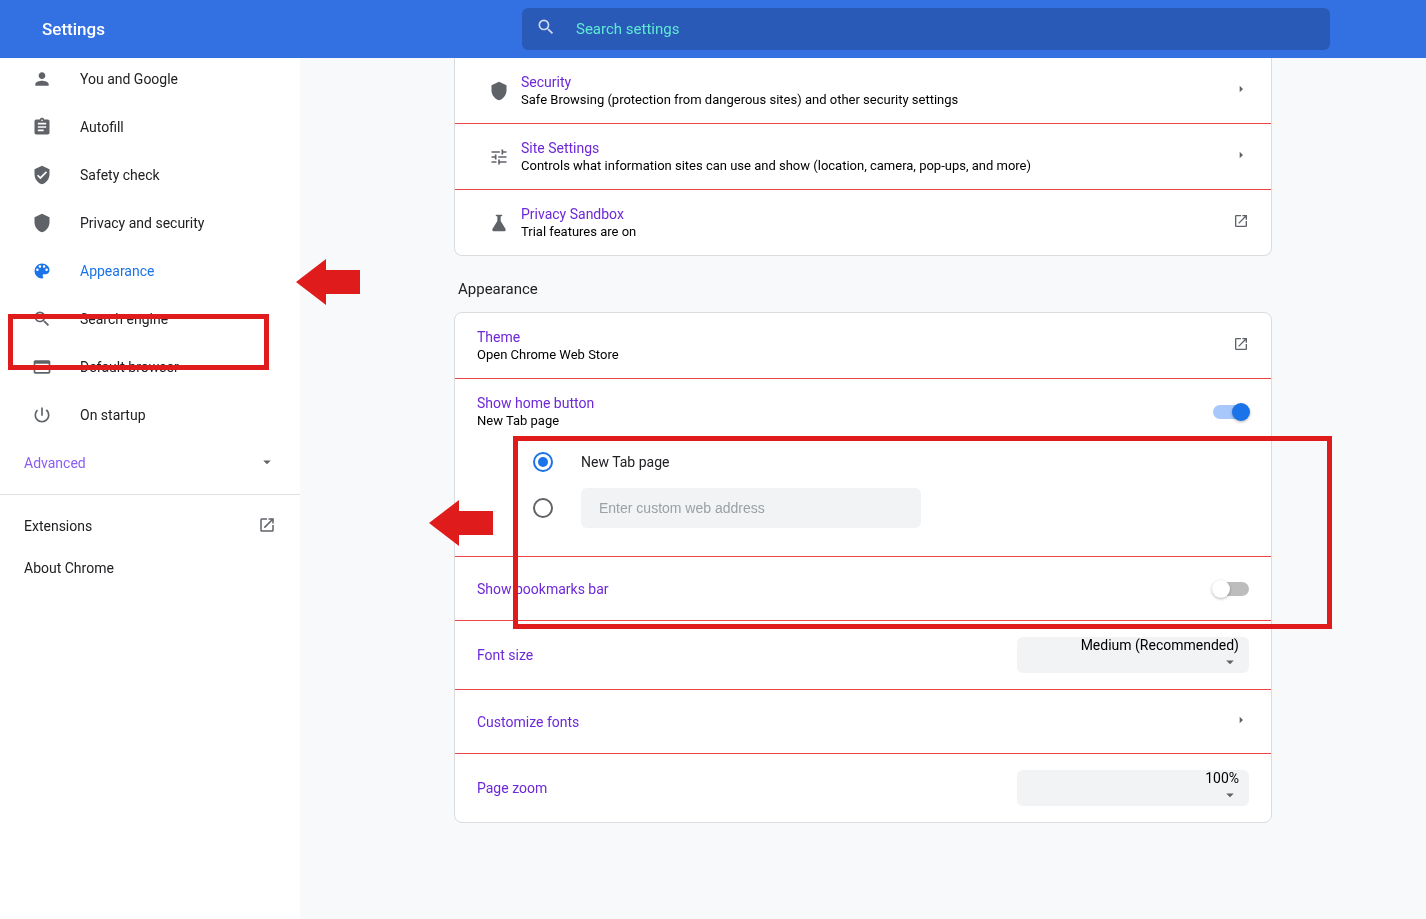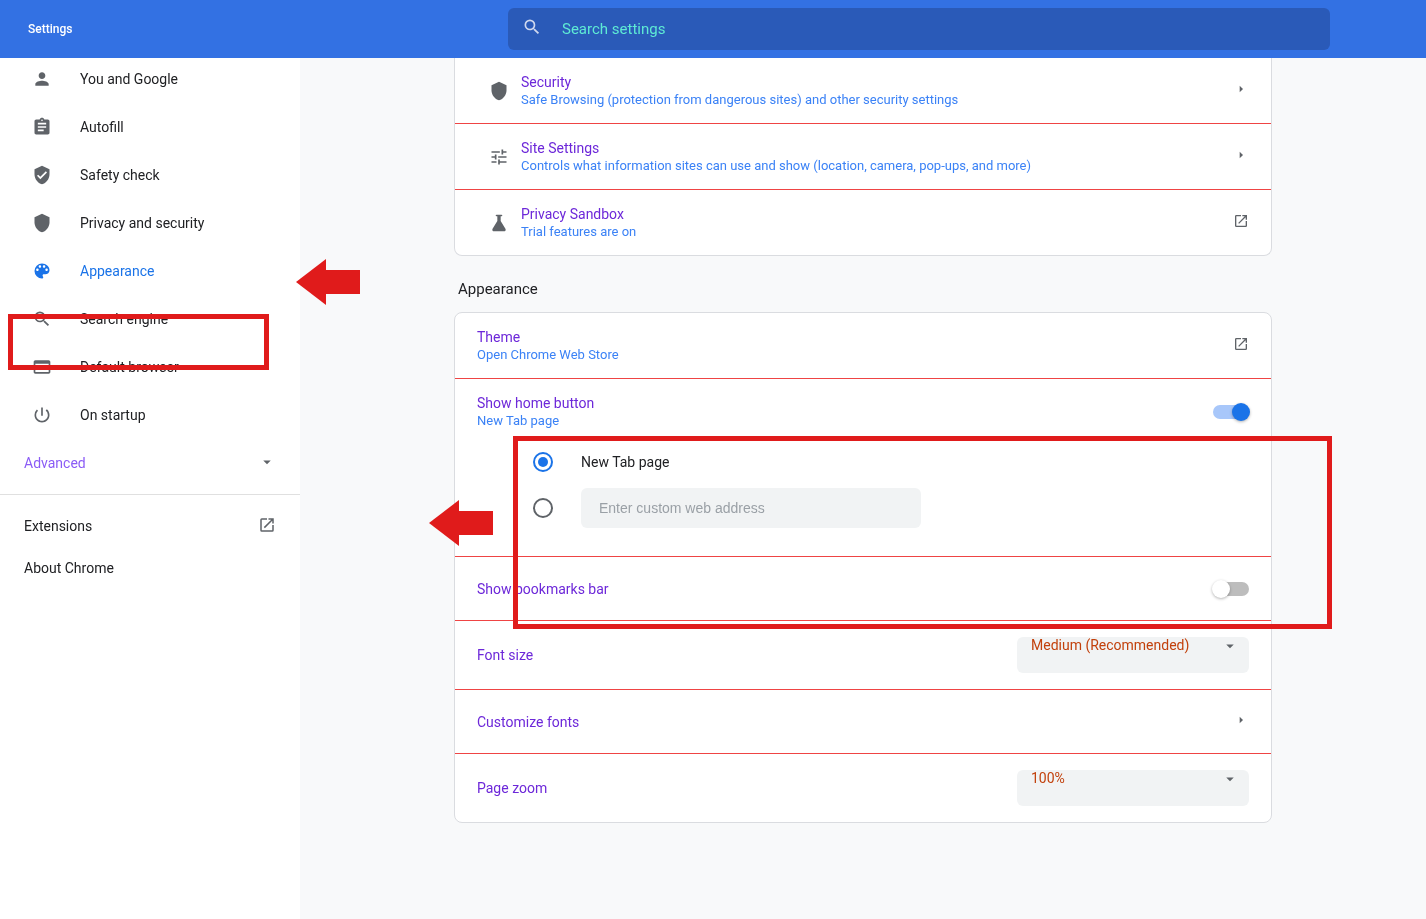--- a/index.html
+++ b/index.html
@@ -12,23 +12,23 @@
     position: relative;
   }
   .header {
     height: 58px;
     background: #3371e3;
     display: flex;
     align-items: center;
     color: #fff;
   }
   .header-title {
-    font-size: 12px;
+    font-size: 17px;
     font-weight: 500;
-    margin-left: 28px;
+    margin-left: 42px;
     width: 480px;
   }
   .search-bar {
     background: #2a5ab8;
     height: 42px;
     border-radius: 6px;
     flex: 1;
     margin-right: 96px;
     display: flex;
     align-items: center;
@@ -95,21 +95,21 @@
     border-top: 1px solid #ef4444;
     min-height: 64px;
     cursor: pointer;
     position: relative;
   }
   .card .row:first-child { border-top: none; }
   .row-icon { width: 44px; display:flex; justify-content:center; }
   .row-icon svg { width:20px; height:20px; fill:#5f6368; }
   .row-text { flex: 1; }
   .row-title { font-size: 14px; color:#6d28d9; }
-  .row-sub { font-size: 13px; color:#3b82f6; margin-top:2px; }
+  .row-sub { font-size: 13px; color:#000000; margin-top:2px; }
   .row-arrow svg { width:16px; height:16px; fill:#5f6368; }
   .section-header { font-size: 15px; color:#202124; margin: 24px 0 14px 4px; }
   .toggle {
     width: 36px; height: 14px; border-radius: 7px; background:#bdbdbd; position:relative; cursor:pointer;
   }
   .toggle::after {
     content:""; position:absolute; width:18px; height:18px; border-radius:50%;
     background:#fff; top:-2px; left:-1px; box-shadow:0 1px 3px rgba(0,0,0,0.3);
   }
   .toggle.on { background:#a8c7fa; }
@@ -123,22 +123,22 @@
   .radio.selected { border-color:#1a73e8; }
   .radio.selected::after { content:""; width:10px; height:10px; border-radius:50%; background:#1a73e8; }
   .custom-input {
     background:#f1f3f4; border:none; border-radius:6px; height:40px; padding:0 18px;
     font-size:14px; color:#5f6368; width:340px;
   }
   .custom-input::placeholder { color:#9aa0a6; }
   .home-sub { padding-bottom: 20px; }
   .select {
     background:#f1f3f4; border-radius:6px; height:36px; padding:0 10px 0 14px;
-    display:flex; align-items:flex-start; font-size:14px; color:#c2410c; cursor:pointer;
-    width:232px; justify-content:space-between;
+    display:flex; align-items:flex-end; font-size:14px; color:#000000; cursor:pointer;
+    width:232px; justify-content:space-between;flex-direction:column;
   }
   .select svg { width:18px; height:18px; fill:#5f6368; }
 
   
   .highlight-box { position:absolute; border:5px solid #e01b1b; pointer-events:none; }
   .arrow-shape {
     position: absolute;
   }
   .arrow-shape .shaft { position:absolute; background:#e01b1b; }
   .arrow-shape .head { position:absolute; width:0; height:0; }

